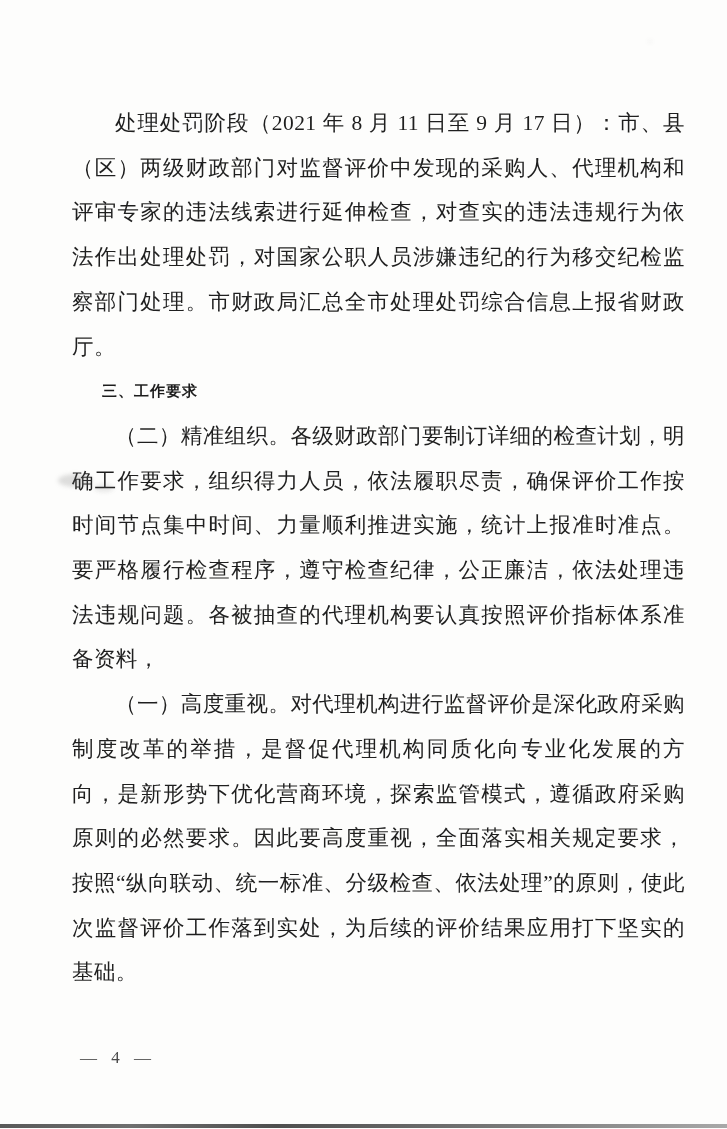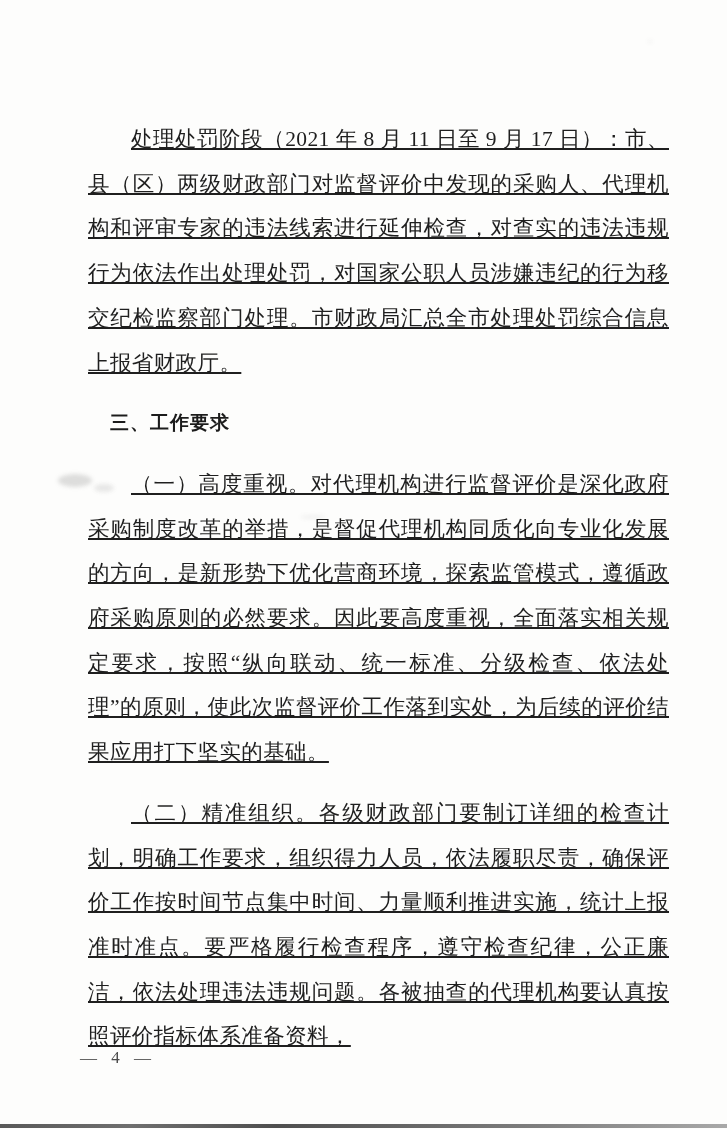--- a/index.html
+++ b/index.html
@@ -21,32 +21,31 @@
     top: 101px;
     width: 613px;
     color: #1f1f1f;
     font-size: 21.5px;
     line-height: 44.7px;
     text-align: justify;
     word-break: break-all;
     letter-spacing: 0.4px;
   }
   .content p {
-    margin: 16px;
+    margin: 0;
     padding: 0;
     text-indent: 2em;
-    text-decoration: underline;
   }
   .section-heading {
     margin: 0;
     padding: 0;
     text-indent: 2em;
     font-family: "Liberation Sans", "DejaVu Sans", sans-serif;
     font-weight: bold;
-    font-size: 19px;
+    font-size: 15px;
     line-height: 44.7px;
     color: #1c1c1c;
     letter-spacing: 1px;
   }
   .page-number {
     position: absolute;
     left: 80px;
     top: 1048px;
     font-size: 17px;
     letter-spacing: 5px;
@@ -77,22 +76,22 @@
   }
 </style>
 </head>
 <body>
 
 <div class="page">
 
   <div class="content">
     <p>处理处罚阶段（2021 年 8 月 11 日至 9 月 17 日）：市、县（区）两级财政部门对监督评价中发现的采购人、代理机构和评审专家的违法线索进行延伸检查，对查实的违法违规行为依法作出处理处罚，对国家公职人员涉嫌违纪的行为移交纪检监察部门处理。市财政局汇总全市处理处罚综合信息上报省财政厅。</p>
     <h3 class="section-heading">三、工作要求</h3>
+    <p>（二）精准组织。各级财政部门要制订详细的检查计划，明确工作要求，组织得力人员，依法履职尽责，确保评价工作按时间节点集中时间、力量顺利推进实施，统计上报准时准点。要严格履行检查程序，遵守检查纪律，公正廉洁，依法处理违法违规问题。各被抽查的代理机构要认真按照评价指标体系准备资料，</p>
     <p>（一）高度重视。对代理机构进行监督评价是深化政府采购制度改革的举措，是督促代理机构同质化向专业化发展的方向，是新形势下优化营商环境，探索监管模式，遵循政府采购原则的必然要求。因此要高度重视，全面落实相关规定要求，按照“纵向联动、统一标准、分级检查、依法处理”的原则，使此次监督评价工作落到实处，为后续的评价结果应用打下坚实的基础。</p>
-    <p>（二）精准组织。各级财政部门要制订详细的检查计划，明确工作要求，组织得力人员，依法履职尽责，确保评价工作按时间节点集中时间、力量顺利推进实施，统计上报准时准点。要严格履行检查程序，遵守检查纪律，公正廉洁，依法处理违法违规问题。各被抽查的代理机构要认真按照评价指标体系准备资料，</p>
   </div>
 
   <div class="page-number">— 4 —</div>
 
   <div class="smudge smudge-a"></div>
   <div class="smudge smudge-b"></div>
   <div class="smudge speck-a"></div>
   <div class="smudge speck-b"></div>
   <div class="scan-edge-bottom"></div>
 

